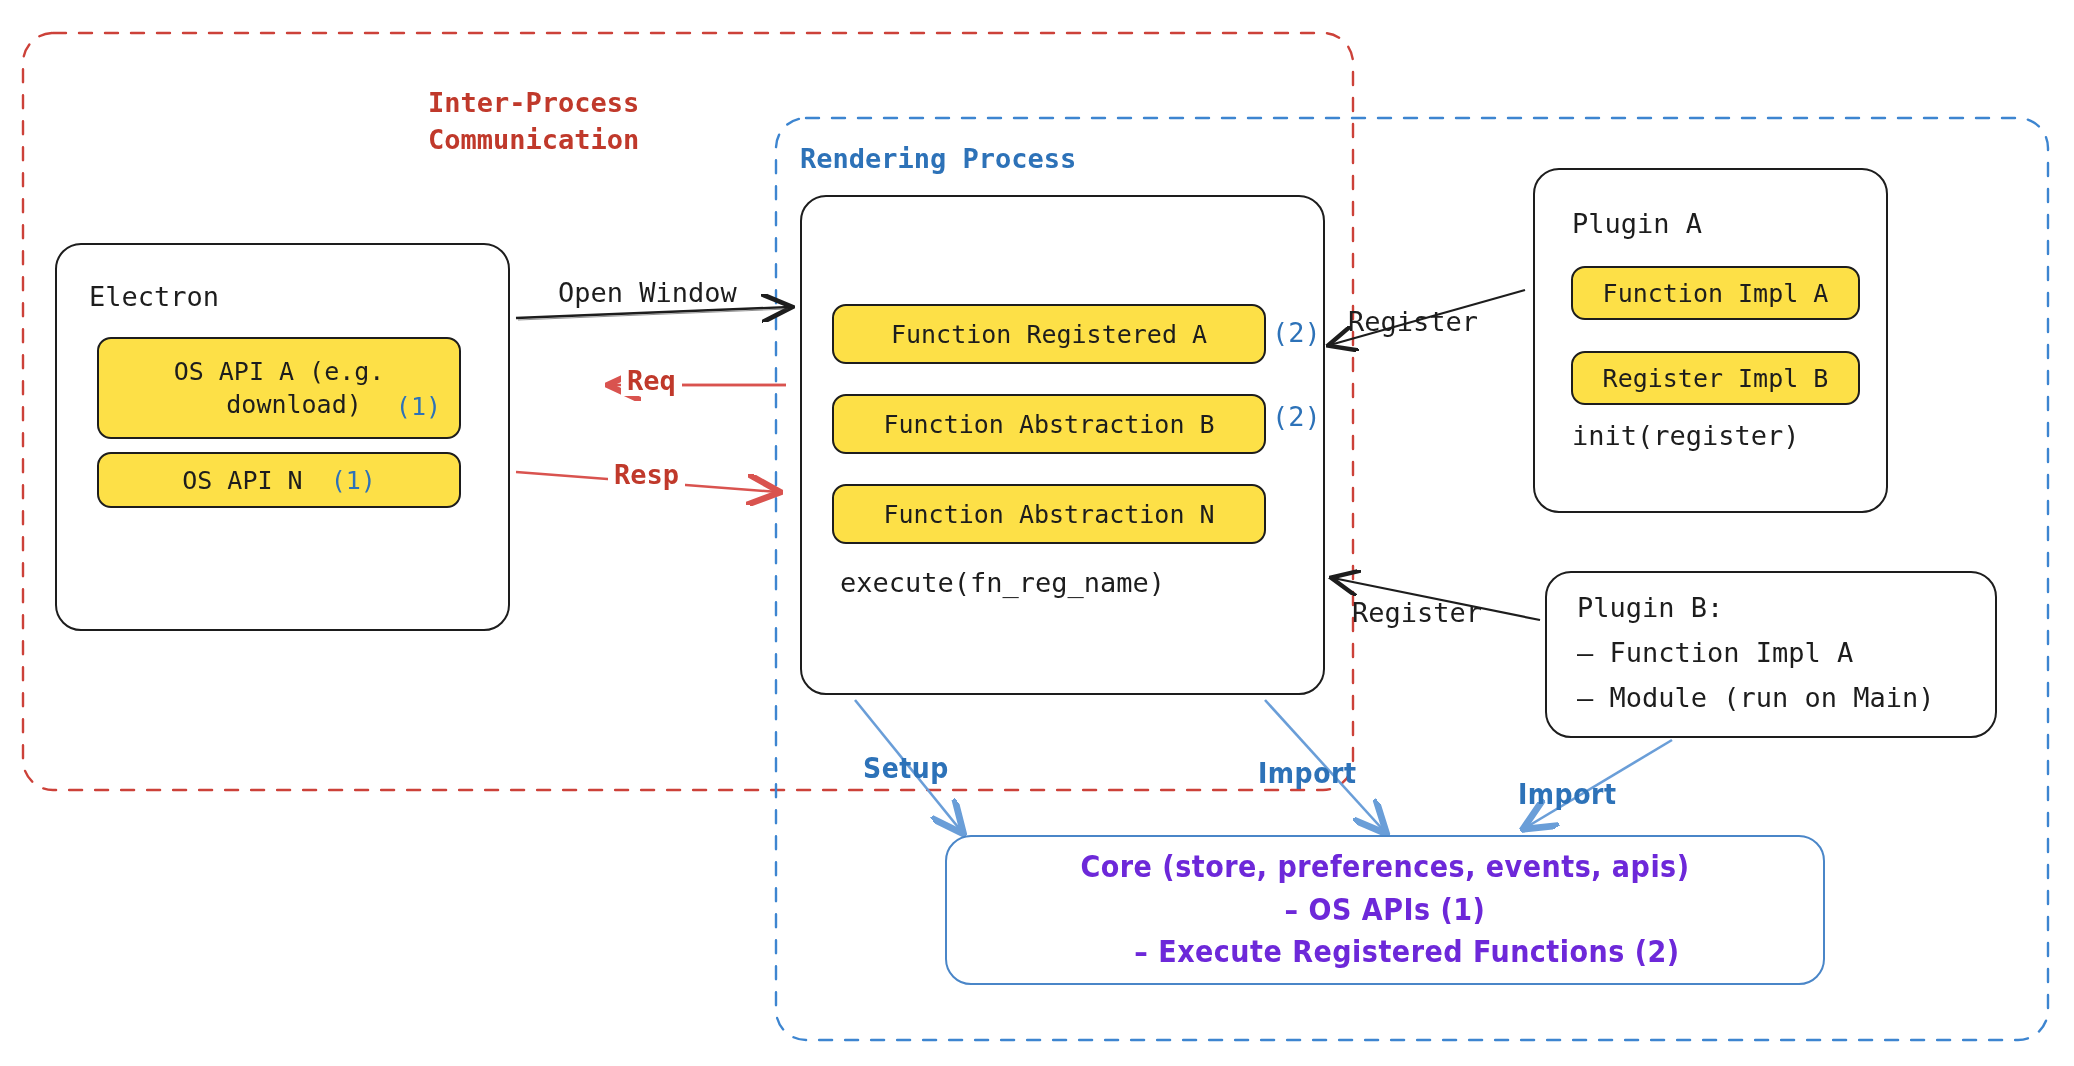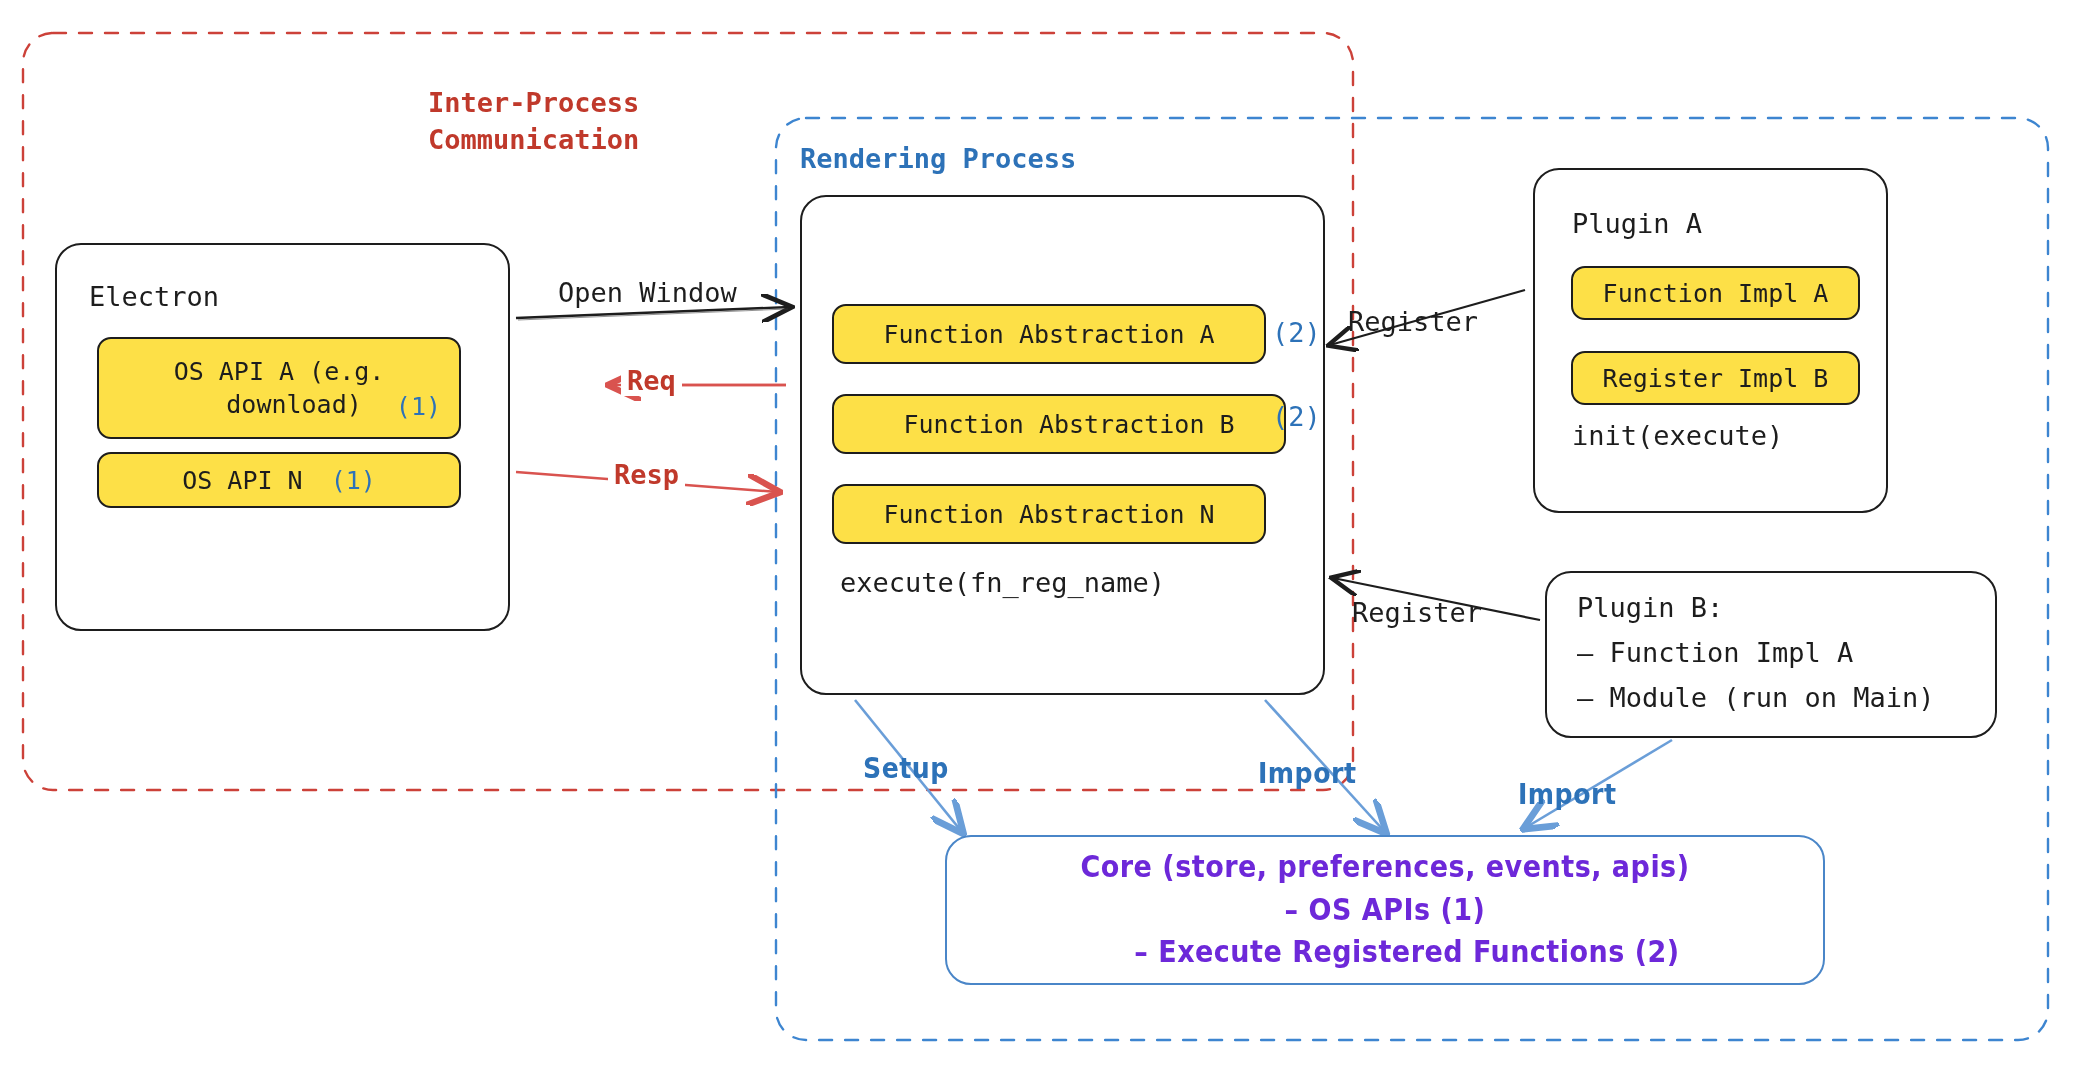--- a/index.html
+++ b/index.html
@@ -153,25 +153,25 @@
 
   <div class="lbl hand tag-blue" style="left:863px; top:752px; font-size:28px;">Setup</div>
 
   <div class="lbl hand tag-blue" style="left:1258px; top:757px; font-size:28px;">Import</div>
 
   <div class="lbl hand tag-blue" style="left:1518px; top:778px; font-size:28px;">Import</div>
 
   <div class="node solidbox" style="left:800px; top:195px; width:525px; height:500px;">
 
     <div class="innerbox" style="position:absolute; left:30px; top:107px; width:430px; height:56px;">
-      <span class="mono" style="font-size:25px;">Function Abstraction A</span>
+      <span class="mono" style="font-size:25px;">Function Registered A</span>
     </div>
     <span class="lbl mono tag-blue" style="left:470px; top:120px; font-size:27px;">(2)</span>
 
-    <div class="innerbox" style="position:absolute; left:30px; top:197px; width:430px; height:56px;padding-left:20px;">
+    <div class="innerbox" style="position:absolute; left:30px; top:197px; width:430px; height:56px;">
       <span class="mono" style="font-size:25px;">Function Abstraction B</span>
     </div>
     <span class="lbl mono tag-blue" style="left:470px; top:204px; font-size:27px;">(2)</span>
 
     <div class="innerbox" style="position:absolute; left:30px; top:287px; width:430px; height:56px;">
       <span class="mono" style="font-size:25px;">Function Abstraction N</span>
     </div>
 
     <div class="lbl mono" style="left:38px; top:370px; font-size:27px;">execute(fn_reg_name)</div>
   </div>
@@ -180,21 +180,21 @@
     <div class="lbl mono" style="left:37px; top:38px; font-size:27px;">Plugin A</div>
 
     <div class="innerbox" style="position:absolute; left:36px; top:96px; width:285px; height:50px;">
       <span class="mono" style="font-size:25px;">Function Impl A</span>
     </div>
 
     <div class="innerbox" style="position:absolute; left:36px; top:181px; width:285px; height:50px;">
       <span class="mono" style="font-size:25px;">Register Impl B</span>
     </div>
 
-    <div class="lbl mono" style="left:37px; top:250px; font-size:27px;">init(execute)</div>
+    <div class="lbl mono" style="left:37px; top:250px; font-size:27px;">init(register)</div>
   </div>
 
   <div class="node solidbox" style="left:1545px; top:571px; width:452px; height:167px;">
     <div class="lbl mono" style="left:30px; top:19px; font-size:27px;">Plugin B:</div>
     <div class="lbl mono" style="left:30px; top:64px; font-size:27px;">– Function Impl A</div>
     <div class="lbl mono" style="left:30px; top:109px; font-size:27px;">– Module (run on Main)</div>
   </div>
 
   <div class="corebox" style="left:945px; top:835px; width:880px; height:150px;">
     <div class="hand" style="font-size:30px;">Core (store, preferences, events, apis)</div>

